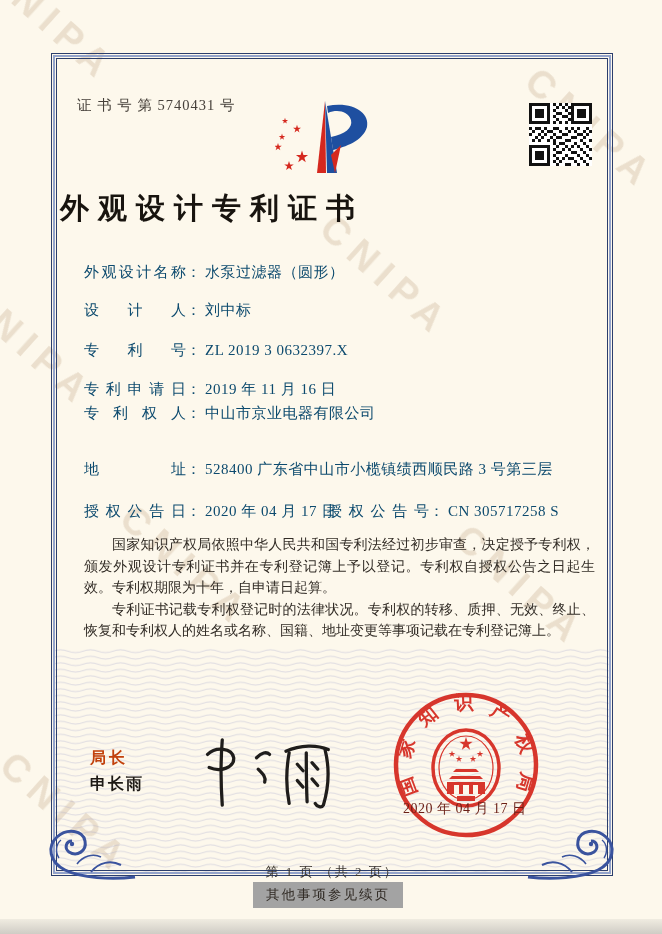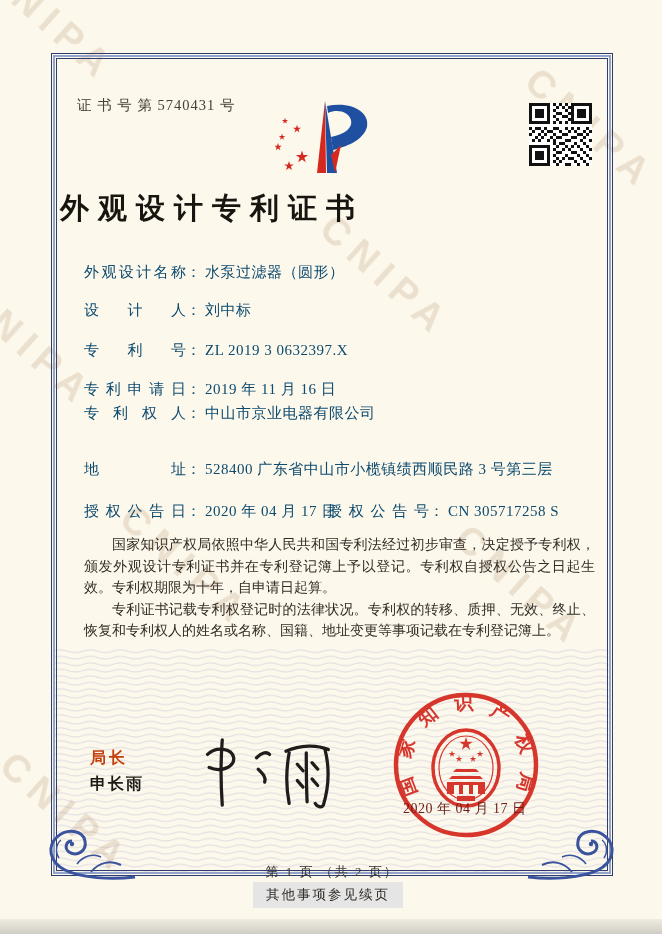--- a/index.html
+++ b/index.html
@@ -46,21 +46,21 @@
   .sig-title{position:absolute; left:90px; top:748px; font-size:16px; font-weight:bold; letter-spacing:3px; color:#c2410c;}
   .sig-name{position:absolute; left:90px; top:774px; font-size:16px; font-weight:bold; letter-spacing:2px; color:#1d1915;text-align:center;}
   .signature{position:absolute; left:188px; top:733px;}
 
   .seal{position:absolute; left:391px; top:690px; opacity:0.93;}
   .seal-date{position:absolute; left:403px; top:800px; width:150px; font-size:14px;
     color:#6b1f16; letter-spacing:0.5px; white-space:nowrap;}
 
   .page-no{position:absolute; left:51px; top:863px; width:562px; text-align:center;
     font-size:13px; color:#3a342e; letter-spacing:2px;}
-  .cont-note{position:absolute; left:253px; top:882px; background:#e5e5e5;
+  .cont-note{position:absolute; left:253px; top:882px; background:#a3a3a3;
     padding:4px 13px; font-size:13.5px; letter-spacing:2px; color:#302a24;}
   .page-edge{position:absolute; left:0; bottom:0; width:662px; height:15px;
     background:linear-gradient(#f0ece1,#cfccc5);}
 </style>
 </head>
 <body>
 
 <div class="page">
 
   <span class="wm" style="left:-30px; top:0px;">CNIPA</span>

